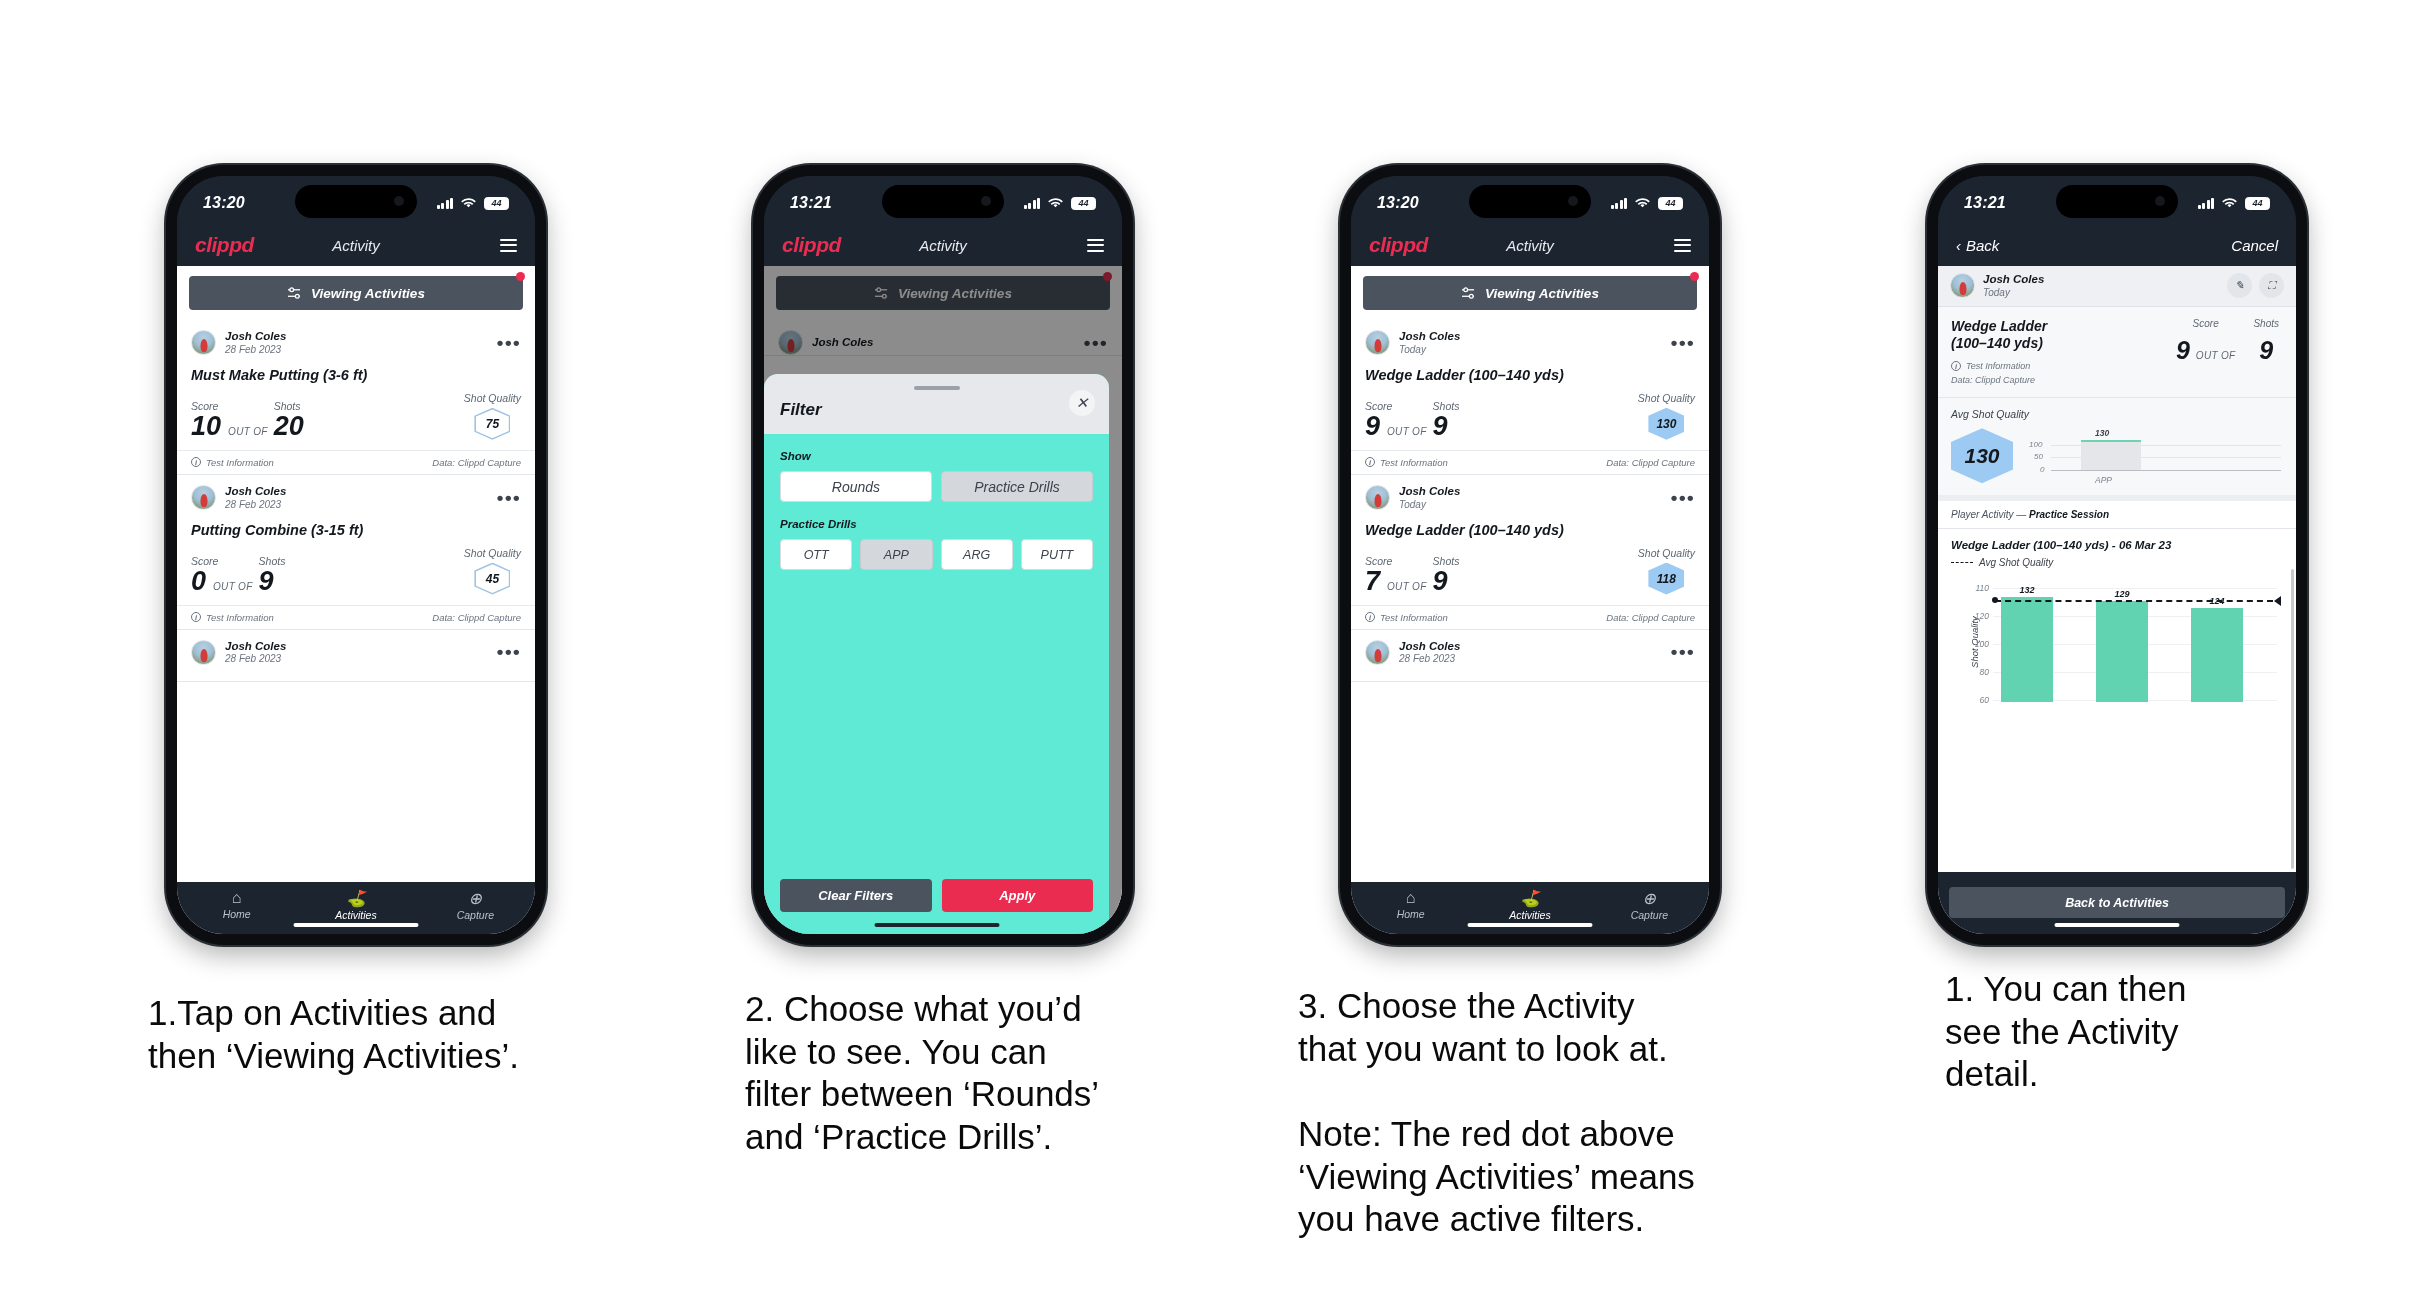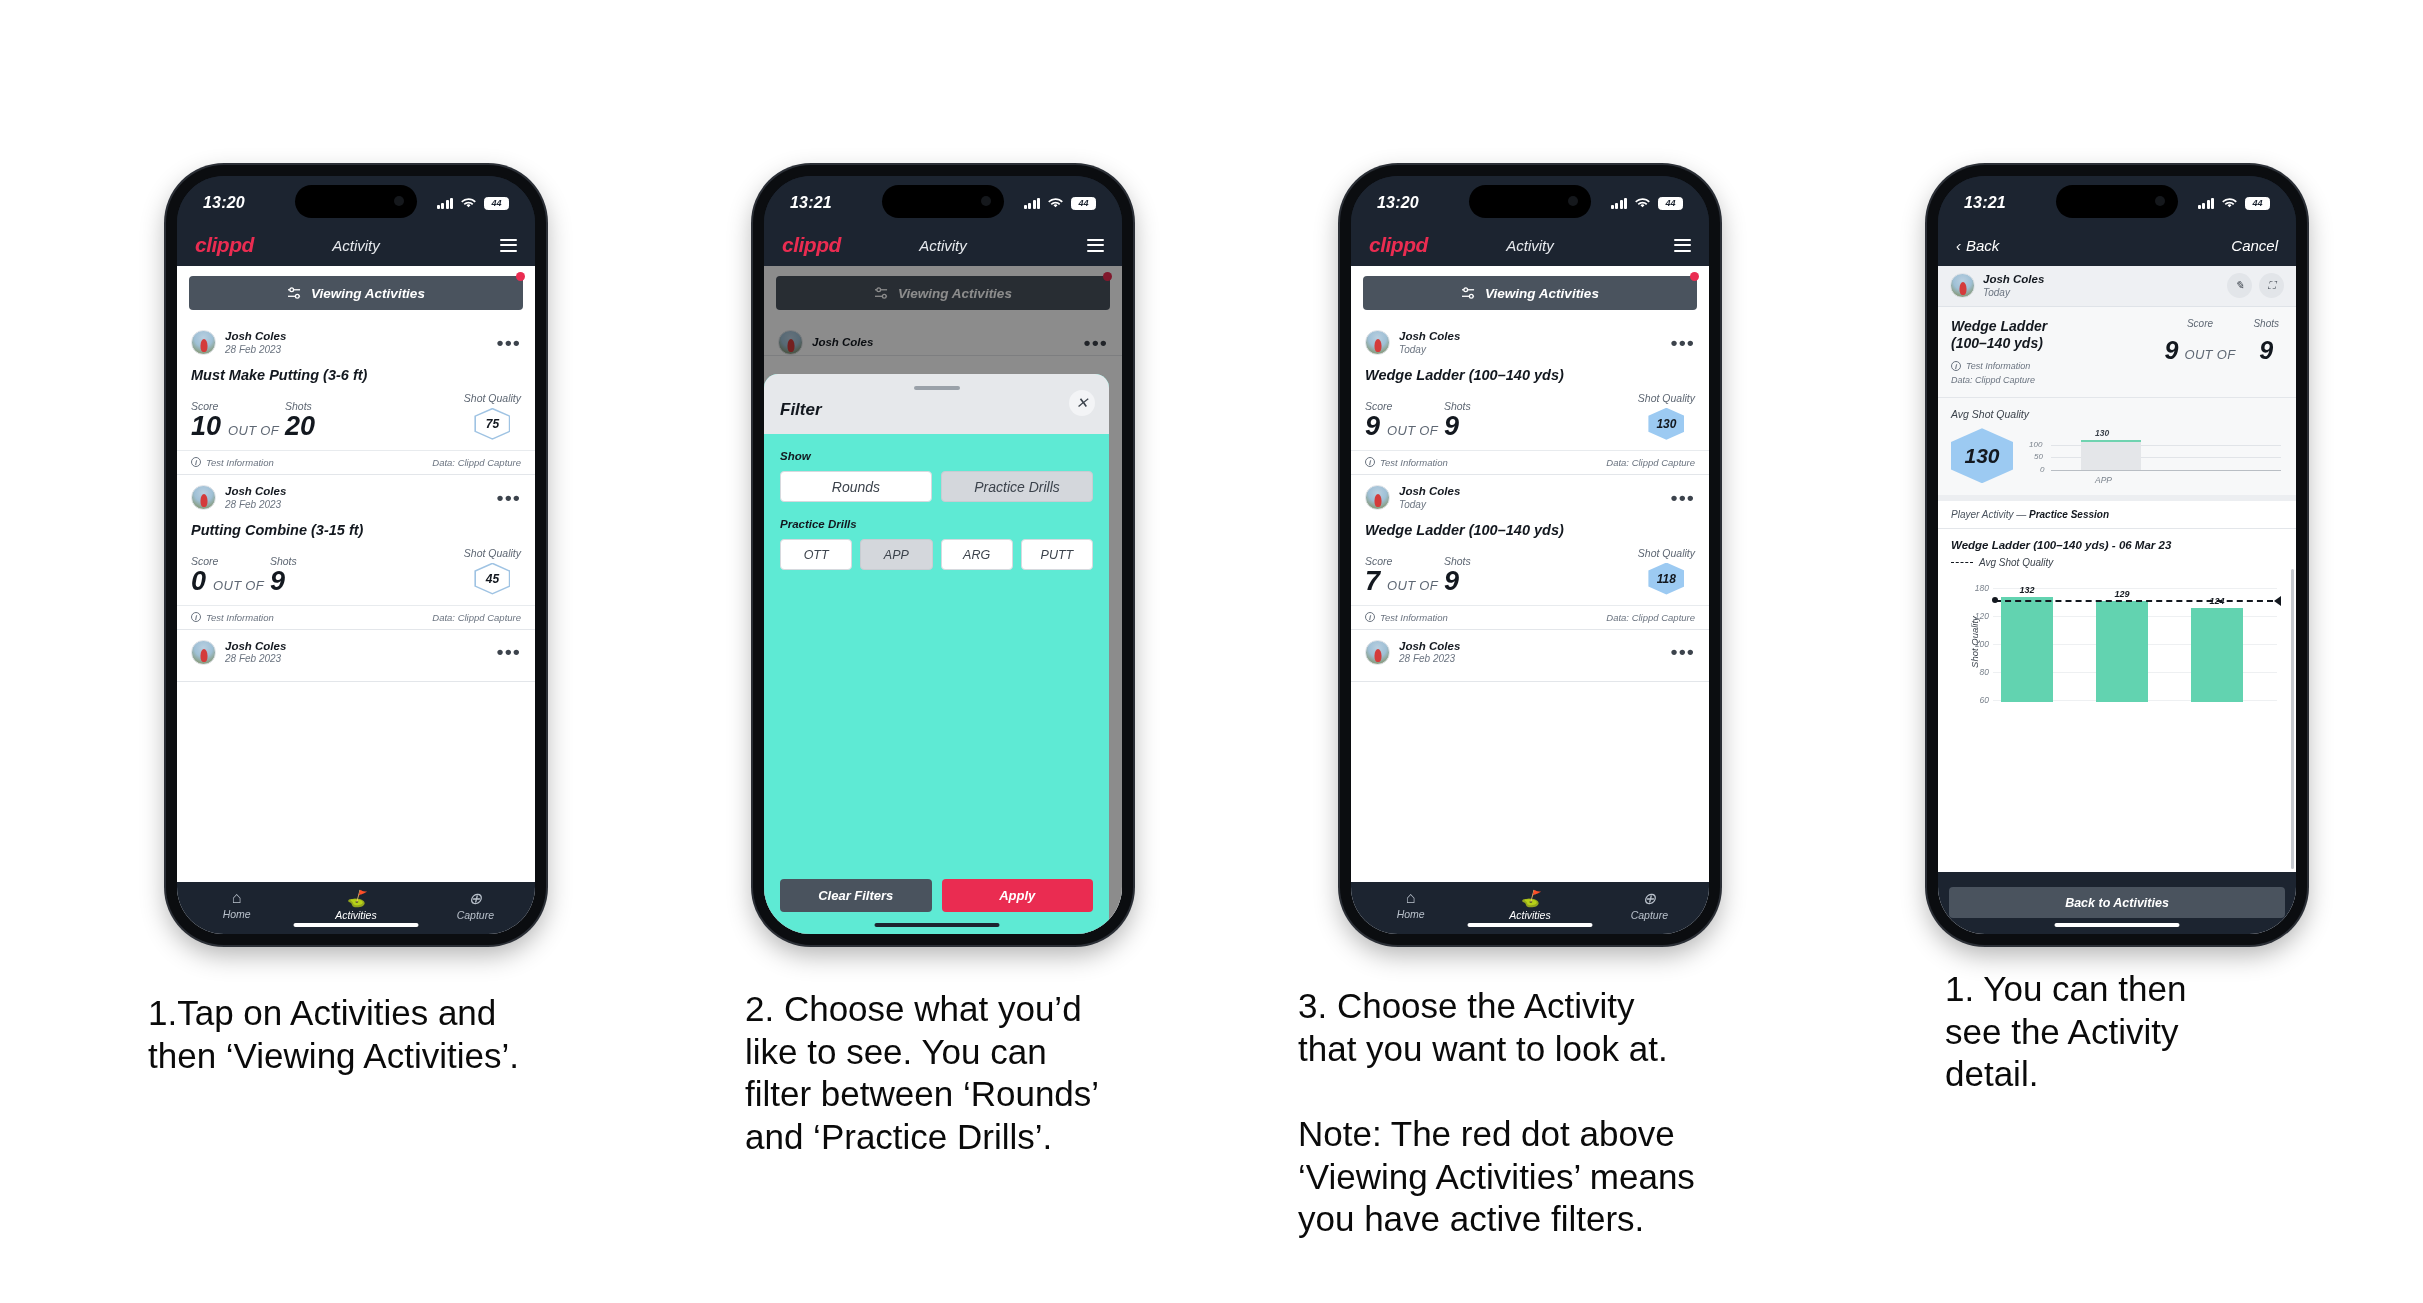--- a/index.html
+++ b/index.html
@@ -90,21 +90,21 @@
   .who { line-height:1.2; }
   .who .nm { font-size:11.5px; font-weight:bold; color:#13181f;}
   .who .dt { font-size:10px; color:#6b7480;}
   .dots { margin-left:auto; color:#3c434c; font-size:19px; letter-spacing:1.5px; line-height:8px; font-weight:bold;}
   .card-title { font-size:14.5px; font-weight:bold; color:#13181f; margin:11px 0 9px 0;}
   .metrics { display:flex; align-items:flex-end; padding-bottom:10px;}
   .m-score, .m-shots { display:flex;flex-direction:column; }
   .m-lbl { font-size:10.5px; color:#5e6773; margin-bottom:1px;}
   .m-row { display:flex; align-items:baseline; gap:7px;}
   .big { font-size:27px; font-weight:bold; color:#13181f; line-height:1;}
-  .outof { font-size:13px; color:#5e6773; letter-spacing:.3px;}
+  .outof { font-size:10px; color:#5e6773; letter-spacing:.3px;}
   .m-sq { margin-left:auto; display:flex;flex-direction:column;align-items:center;}
   .hexwrap { margin-top:3px; }
   .hex-outline { position:relative; width:36px;height:32px;}
   .hex-outline .o {
     position:absolute;inset:0;background:#9fc3e3;
     clip-path: polygon(50% 0%, 100% 25%, 100% 75%, 50% 100%, 0% 75%, 0% 25%);
   }
   .hex-outline .i {
     position:absolute;inset:1.6px;background:#fff;
     clip-path: polygon(50% 0%, 100% 25%, 100% 75%, 50% 100%, 0% 75%, 0% 25%);
@@ -705,21 +705,21 @@
 
         <div class="chart-box">
           <div class="chart-title">Wedge Ladder (100–140 yds) - 06 Mar 23</div>
           <div class="legend">
             <span class="dash"></span>
             <span>Avg Shot Quality</span>
           </div>
           <div class="plot">
             <div class="yaxis-title">Shot Quality</div>
             <div class="gl" style="top:6px"></div>
-              <div class="ytick" style="top:6px">180</div>
+              <div class="ytick" style="top:6px">110</div>
             <div class="gl" style="top:34px"></div>
               <div class="ytick" style="top:34px">120</div>
             <div class="gl" style="top:62px"></div>
               <div class="ytick" style="top:62px">100</div>
             <div class="gl" style="top:90px"></div>
               <div class="ytick" style="top:90px">80</div>
             <div class="gl" style="top:118px"></div>
               <div class="ytick" style="top:118px">60</div>
 
             <div class="bar" style="left:50px;width:52px;height:105px"></div>

